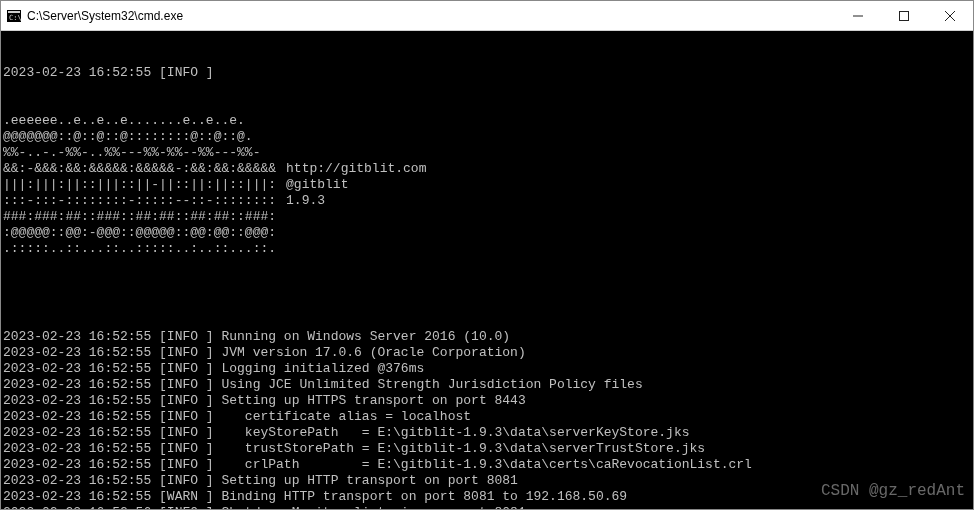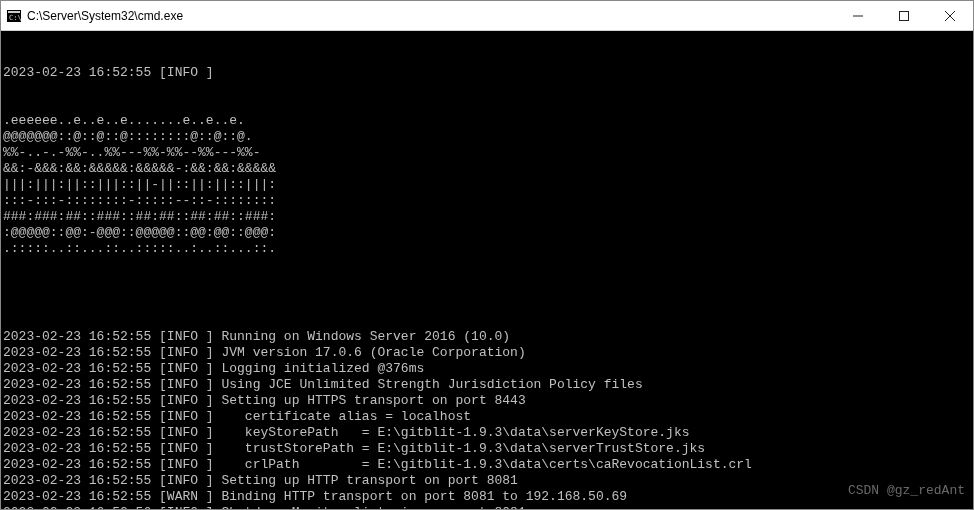--- a/index.html
+++ b/index.html
@@ -58,21 +58,21 @@
   }
   .ascii-row { display: flex; align-items: flex-start; }
   .ascii-art { white-space: pre; color: #c0c0c0; }
   .ascii-meta { white-space: pre; margin-left: 10px; }
   .log-line { white-space: pre; }
   .watermark {
     position: absolute;
     right: 8px;
     bottom: 10px;
     color: rgba(190,190,190,0.55);
-    font-size: 13px;
+    font-size: 16px;
   }
 </style>
 </head>
 <body>
 
 <div class="window">
   <div class="titlebar">
     <div class="titlebar-icon">
       <svg viewBox="0 0 14 12">
           <rect x="0" y="0" width="14" height="12" fill="#000"></rect>
@@ -106,18 +106,24 @@
     <div class="ascii-row">
       <div class="ascii-art" id="ascii-art">.eeeeee..e..e..e.......e..e..e.
 @@@@@@@::@::@::@::::::::@::@::@.
 %%-..-.-%%-..%%---%%-%%--%%---%%-
 &amp;&amp;:-&amp;&amp;&amp;:&amp;&amp;:&amp;&amp;&amp;&amp;&amp;:&amp;&amp;&amp;&amp;&amp;-:&amp;&amp;:&amp;&amp;:&amp;&amp;&amp;&amp;&amp;
 |||:|||:||::|||::||-||::||:||::|||:
 :::-:::-::::::::-:::::--::-::::::::
 ###:###:##::###::##:##::##:##::###:
 :@@@@@::@@:-@@@::@@@@@::@@:@@::@@@:
 .:::::..::...::..:::::..:..::...::.</div>
+      <div class="ascii-meta" id="ascii-meta">
+
+
+http://gitblit.com
+@gitblit
+1.9.3</div>
     </div>
     <div style="height:8px"></div>
     <div id="logs"><div class="log-line">2023-02-23 16:52:55 [INFO ] Running on Windows Server 2016 (10.0)</div><div class="log-line">2023-02-23 16:52:55 [INFO ] JVM version 17.0.6 (Oracle Corporation)</div><div class="log-line">2023-02-23 16:52:55 [INFO ] Logging initialized @376ms</div><div class="log-line">2023-02-23 16:52:55 [INFO ] Using JCE Unlimited Strength Jurisdiction Policy files</div><div class="log-line">2023-02-23 16:52:55 [INFO ] Setting up HTTPS transport on port 8443</div><div class="log-line">2023-02-23 16:52:55 [INFO ]    certificate alias = localhost</div><div class="log-line">2023-02-23 16:52:55 [INFO ]    keyStorePath   = E:\gitblit-1.9.3\data\serverKeyStore.jks</div><div class="log-line">2023-02-23 16:52:55 [INFO ]    trustStorePath = E:\gitblit-1.9.3\data\serverTrustStore.jks</div><div class="log-line">2023-02-23 16:52:55 [INFO ]    crlPath        = E:\gitblit-1.9.3\data\certs\caRevocationList.crl</div><div class="log-line">2023-02-23 16:52:55 [INFO ] Setting up HTTP transport on port 8081</div><div class="log-line">2023-02-23 16:52:55 [WARN ] Binding HTTP transport on port 8081 to 192.168.50.69</div><div class="log-line">2023-02-23 16:52:56 [INFO ] Shutdown Monitor listening on port 8081</div></div>
     <div class="watermark">CSDN @gz_redAnt</div>
   </div>
 </div>
 
 </body></html>

